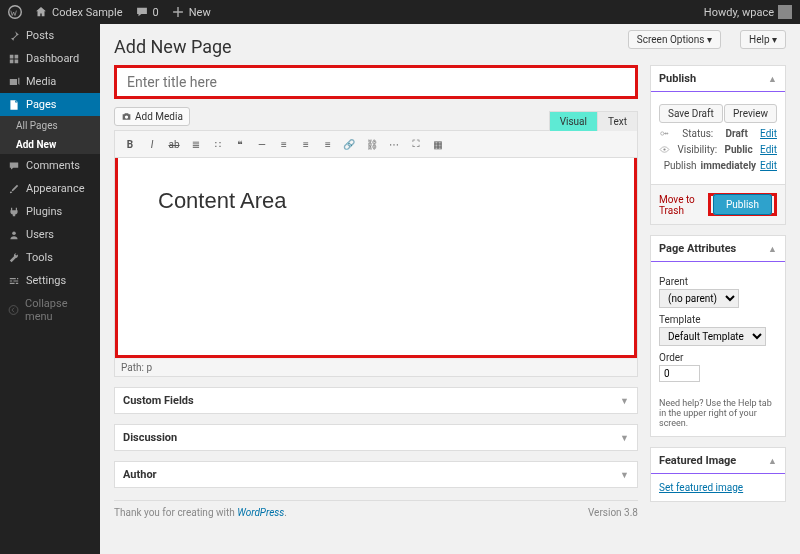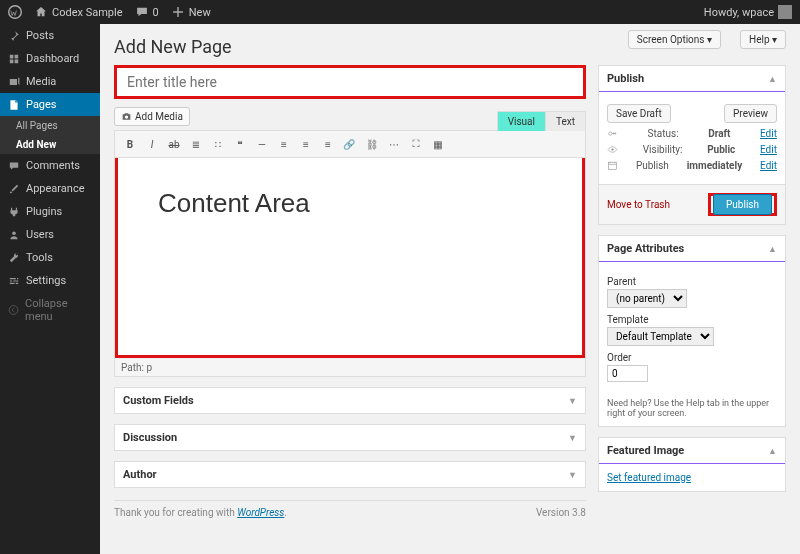--- a/index.html
+++ b/index.html
@@ -20,48 +20,48 @@
 .side-sub.active { color:#fff; font-weight:bold; }
 .side-pointer { position:relative; }
 .side-pointer:after { content:""; position:absolute; right:-6px; top:50%; margin-top:-4px; border:4px solid transparent; border-right-color:#f1f1f1; }
 .content { flex:1; padding:8px 14px; overflow:auto; position:relative; }
 .screen-opts { position:absolute; top:6px; right:14px; display:flex; gap:19px; }
 .btn { background:#f7f7f7; border:1px solid #ccc; padding:3px 8px; font-size:10px; cursor:pointer; border-radius:3px; }
 .btn-primary { background:#2ea2cc; border-color:#0074a2; color:#fff; padding:4px 12px; }
 h1.page-title { font-size:18px; font-weight:400; margin:4px 0 8px; }
 .two-col { display:flex; gap:12px; }
 .main-col { flex:1; }
-.side-col { width:188px; }
+.side-col { width:136px; }
 .title-input { width:100%; padding:6px 10px; font-size:14px; border:1px solid #ddd; color:#999; }
 .hl-red { border:3px solid #d11; }
 .media-btn { display:inline-flex; align-items:center; gap:3px; background:#fafafa; border:1px solid #ccc; padding:3px 6px; font-size:10px; margin:8px 0 4px; cursor:pointer; border-radius:3px; }
 .editor-wrap { border:1px solid #ddd; background:#fff; }
 .editor-tabs { display:flex; justify-content:flex-end; }
 .edtab { padding:4px 10px; font-size:10px; border:1px solid #ddd; border-bottom:none; background:#ebebeb; cursor:pointer; margin-left:-1px; position:relative; top:1px; }
 .edtab.active { background:#5eead4; }
 .toolbar { background:#f5f5f5; border-bottom:1px solid #ddd; padding:4px 6px; display:flex; flex-wrap:wrap; gap:4px; }
 .tb { width:18px; height:18px; display:flex; align-items:center; justify-content:center; font-size:10px; color:#555; cursor:pointer; border-radius:2px; }
-.content-area { height:200px; padding:30px 40px; font-family:Arial; font-size:26px; border:3px solid #d11; border-top:none; }
+.content-area { height:200px; padding:30px 40px; font-family:Arial; font-size:22px; border:3px solid #d11; border-top:none; }
 .statusbar { background:#f5f5f5; border-top:1px solid #eee; padding:3px 6px; font-size:10px; color:#666; }
 .metabox { border:1px solid #ddd; background:#fff; margin-top:10px; }
 .metabox-head { padding:6px 8px; font-size:11px; font-weight:bold; display:flex; justify-content:space-between; align-items:center; cursor:pointer; }
 .metabox-head .caret { font-size:9px; color:#999; }
 .metabox-body { padding:8px; border-top:1px solid #8b5cf6; font-size:10px; }
 .pub-row { display:flex; align-items:center; gap:4px; margin:5px 0; color:#555;justify-content:space-between; }
 .pub-row svg { width:11px; height:11px; fill:#888; }
 .pub-link { color:#0073aa; text-decoration:underline; cursor:pointer; }
 .pub-actions { display:flex; justify-content:space-between; margin-top:4px; }
 .pub-foot { display:flex; justify-content:space-between; align-items:center; padding:8px; border-top:1px solid #ddd; background:#f5f5f5; }
 .trash { color:#a00; cursor:pointer; font-size:10px; }
 .attr-field { margin:6px 0; }
 .attr-field label { display:block; margin-bottom:2px; }
 .attr-field select, .attr-field input { border:1px solid #ccc; padding:2px 4px; font-size:10px; }
 .help-text { color:#666; font-size:9px; margin-top:16px; }
 .footer { margin-top:12px; color:#888; font-size:10px; display:flex; justify-content:space-between; padding:6px 0; border-top:1px solid #ddd; }
-.footer a { color:#0073aa; font-style:italic;text-decoration:underline; }
+.footer a { color:#0073aa; font-style:italic; }
 </style>
 </head>
 <body>
 
 <div class="adminbar" data-interactable="false">
   <div class="adminbar-left">
     <span class="ab-item" data-interactable="true">
         <svg viewBox="0 0 20 20">
           <circle cx="10" cy="10" r="9" fill="none" stroke="#aaa" stroke-width="2"></circle>
           <path d="M4 8l2 7 2-5 2 5 2-7" stroke="#aaa" fill="none"></path>

